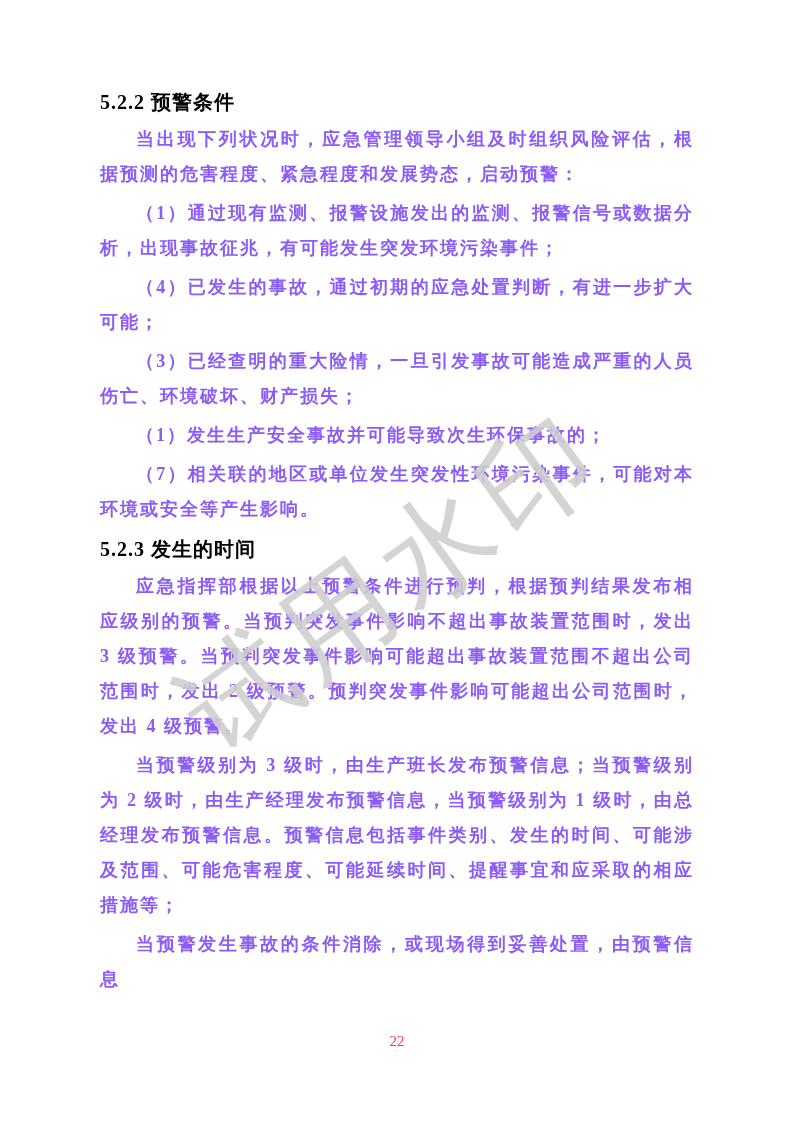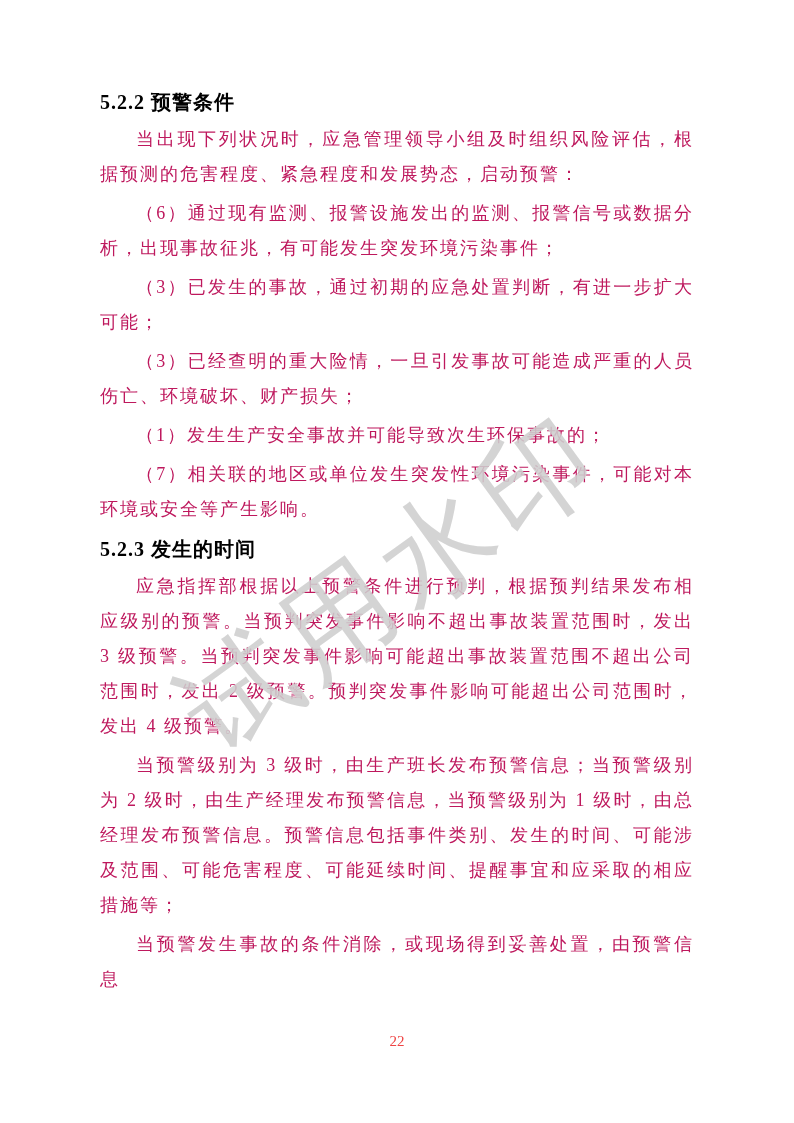--- a/index.html
+++ b/index.html
@@ -36,22 +36,23 @@
   .doc-heading:first-child {
     margin-top: 0;
   }
   .doc-para {
     font-size: 18px;
     line-height: 35px;
     letter-spacing: 2px;
     text-align: justify;
     text-indent: 2em;
     margin: 4px 0 0 0;
-    color: #be185d;
+    color: #8b5cf6;
     word-break: break-all;
+    font-weight: bold;
   }
   .watermark {
     position: absolute;
     left: 392px;
     top: 582px;
     z-index: 3;
     transform: translate(-50%, -50%) rotate(-36deg);
     transform-origin: center center;
     font-size: 112px;
     letter-spacing: 10px;
@@ -77,23 +78,23 @@
 <body>
 
 <div class="page">
 
   <div class="content">
 
     <div class="doc-heading">5.2.2 预警条件</div>
 
     <p class="doc-para">当出现下列状况时，应急管理领导小组及时组织风险评估，根据预测的危害程度、紧急程度和发展势态，启动预警：</p>
 
-    <p class="doc-para">（6）通过现有监测、报警设施发出的监测、报警信号或数据分析，出现事故征兆，有可能发生突发环境污染事件；</p>
+    <p class="doc-para">（1）通过现有监测、报警设施发出的监测、报警信号或数据分析，出现事故征兆，有可能发生突发环境污染事件；</p>
 
-    <p class="doc-para">（3）已发生的事故，通过初期的应急处置判断，有进一步扩大可能；</p>
+    <p class="doc-para">（4）已发生的事故，通过初期的应急处置判断，有进一步扩大可能；</p>
 
     <p class="doc-para">（3）已经查明的重大险情，一旦引发事故可能造成严重的人员伤亡、环境破坏、财产损失；</p>
 
     <p class="doc-para">（1）发生生产安全事故并可能导致次生环保事故的；</p>
 
 
     <p class="doc-para">（7）相关联的地区或单位发生突发性环境污染事件，可能对本环境或安全等产生影响。</p>
 
     <div class="doc-heading">5.2.3 发生的时间</div>
 

